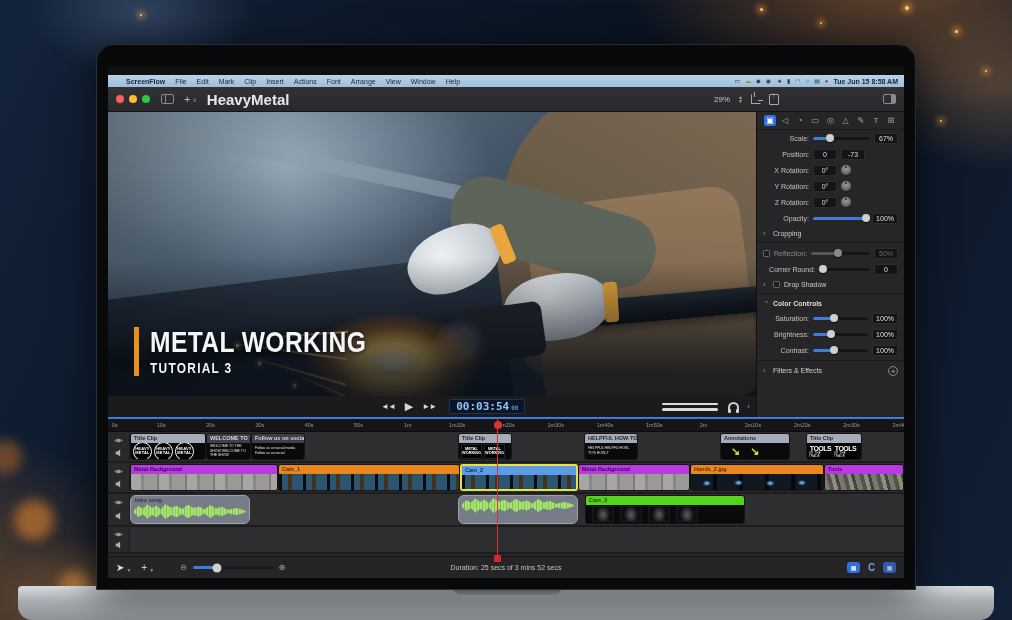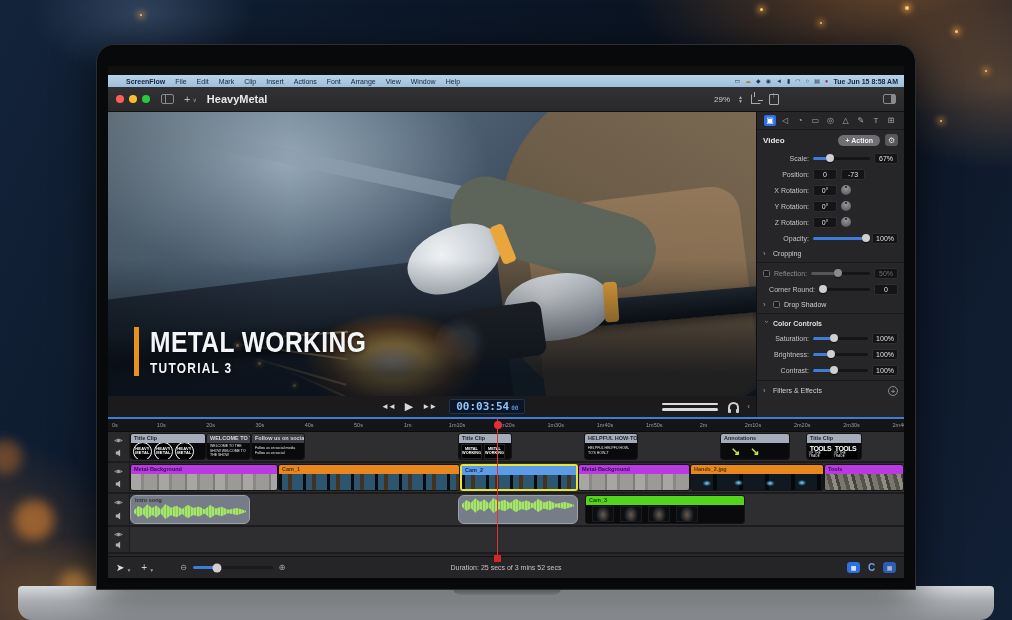--- a/index.html
+++ b/index.html
@@ -45,21 +45,21 @@
   .titlebar { position:absolute; left:0; top:21px; width:796px; height:25px;
     background:linear-gradient(#323234,#29292b); border-bottom:1px solid #121214;
     display:flex; align-items:center; padding:0 8px; color:#d6d6d8; }
   .tl { width:8px; height:8px; border-radius:50%; margin-right:5px; }
   .tl.r{background:#ff5f57}.tl.y{background:#febc2e}.tl.g{background:#28c840}
   .tb-sidebar { width:13px; height:10px; border:1px solid #8a8a8e; border-radius:2px;
     margin:0 10px 0 6px; position:relative; }
   .tb-sidebar::before{content:"";position:absolute;left:3px;top:0;bottom:0;width:1px;background:#8a8a8e;}
   .tb-add { font-size:11px; color:#bbb; margin-right:2px; }
   .tb-caret { font-size:6px; color:#999; margin-right:10px; }
-  .tb-title { font-size:11px; font-weight:bold; color:#e8e8ea; }
+  .tb-title { font-size:15px; font-weight:bold; color:#e8e8ea; }
   .tb-right { margin-left:auto; display:flex; align-items:center; gap:8px; }
   .tb-zoom { font-size:8px; color:#ccc; }
   .tb-stepper { font-size:5px; color:#aaa; display:flex; flex-direction:column; line-height:.9; }
   .tb-crop { width:10px; height:10px; border:1px solid #aaa; border-radius:1px;
     border-top-color:transparent; border-right-color:transparent; position:relative;}
   .tb-crop::before{content:"";position:absolute;left:2px;top:-3px;width:1px;height:5px;background:#aaa;}
   .tb-crop::after{content:"";position:absolute;right:-3px;bottom:2px;width:5px;height:1px;background:#aaa;}
   .tb-share { width:10px; height:11px; border:1px solid #aaa; border-radius:1px; position:relative; margin-right:96px;}
   .tb-share::before{content:"↑";position:absolute;left:1.5px;top:-4px;font-size:8px;color:#aaa;}
   .tb-panel { width:13px; height:10px; border:1px solid #8a8a8e; border-radius:2px; position:relative;}
@@ -372,25 +372,20 @@
           <span class="insp-tab sel">▣</span>
           <span class="insp-tab">◁</span>
           <span class="insp-tab">◔</span>
           <span class="insp-tab">▭</span>
           <span class="insp-tab">◎</span>
           <span class="insp-tab">△</span>
           <span class="insp-tab">✎</span>
           <span class="insp-tab">T</span>
           <span class="insp-tab">⊞</span>
         </div>
-      <div class="insp-head">
-        <span class="insp-title">Video</span>
-        <span class="action-btn">+ Action</span>
-        <span class="gear-btn">⚙</span>
-      </div>
 
       <div class="row">
         <span class="lbl">Scale:</span>
         <span class="sl">
           <span class="fill" style="width: 30%;"></span>
           <span class="thumb" style="left: 30%;"></span>
         </span>
         <span class="vbox">67%</span>
       </div>
 

